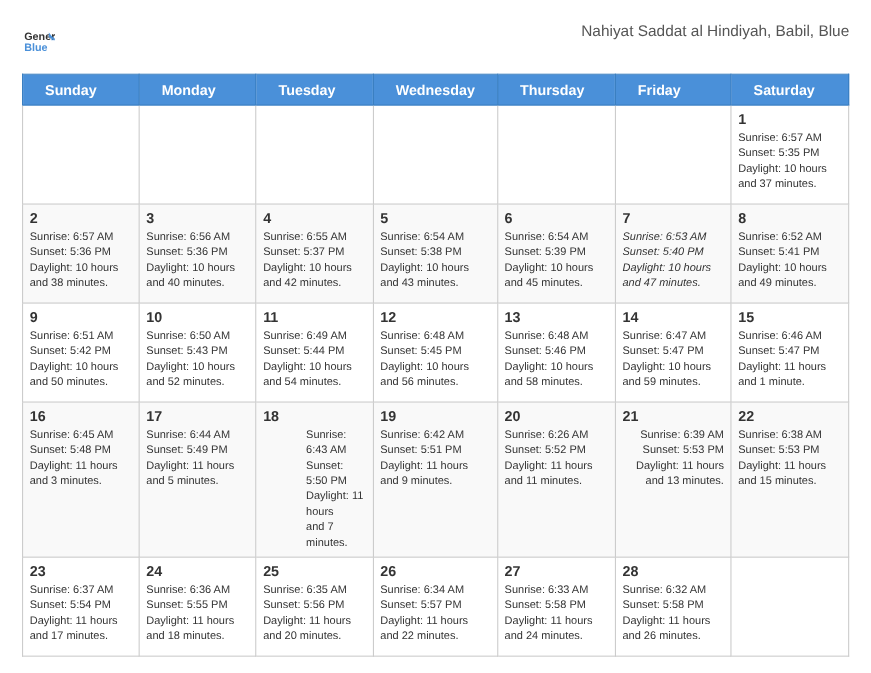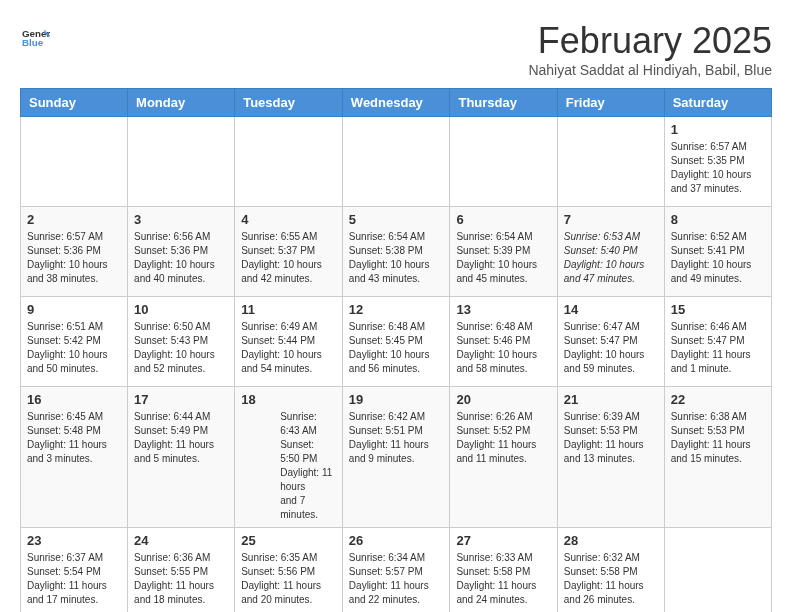--- a/index.html
+++ b/index.html
@@ -41,21 +41,21 @@
     .calendar-table {
       width: 100%;
       border-collapse: collapse;
       border: 1px solid #ccc;
     }
     .calendar-table th {
       background-color: #4a90d9;
       color: #fff;
       font-size: 13px;
       font-weight: bold;
-      padding: 6px 8px;
+      padding: 6px 20px;
       text-align: left;
       border: 1px solid #3a7fc1;
     }
     .calendar-table td {
       vertical-align: top;
       border: 1px solid #ccc;
       padding: 5px 6px;
       width: 108px;
       min-height: 80px;
       height: 90px;
@@ -88,21 +88,20 @@
     <div>
       <svg class="logo-icon" viewBox="0 0 40 40">
         <text x="0" y="18" font-size="14" font-weight="bold" fill="#333">General</text>
         <text x="0" y="32" font-size="14" font-weight="bold" fill="#4a90d9">Blue</text>
         <polygon points="32,8 40,18 32,14" fill="#4a90d9"></polygon>
         <polygon points="35,12 43,18 35,18" fill="#4a90d9" opacity="0.7"></polygon>
       </svg>
     </div>
   </div>
   <div class="title-area">
-    <div class="calendar-title">February 2025</div>
     <div class="calendar-subtitle">Nahiyat Saddat al Hindiyah, Babil, Blue</div>
   </div>
 </div>
 
 <table class="calendar-table">
   <thead>
     <tr>
     <th>Sunday</th>
         <th>Monday</th>
         <th>Tuesday</th>
@@ -261,21 +260,21 @@
         </td>
         <td>
           <div class="day-number">20</div>
           <div class="day-info" style="white-space: pre-line;">Sunrise: 6:26 AM
 Sunset: 5:52 PM
 Daylight: 11 hours
 and 11 minutes.</div>
         </td>
         <td>
           <div class="day-number">21</div>
-          <div class="day-info" style="white-space: pre-line;">Sunrise: 6:39 AM
+          <div class="day-info" style="white-space: pre-line; text-align: right;">Sunrise: 6:39 AM
 Sunset: 5:53 PM
 Daylight: 11 hours
 and 13 minutes.</div>
         </td>
         <td>
           <div class="day-number">22</div>
           <div class="day-info" style="white-space: pre-line;">Sunrise: 6:38 AM
 Sunset: 5:53 PM
 Daylight: 11 hours
 and 15 minutes.</div>

